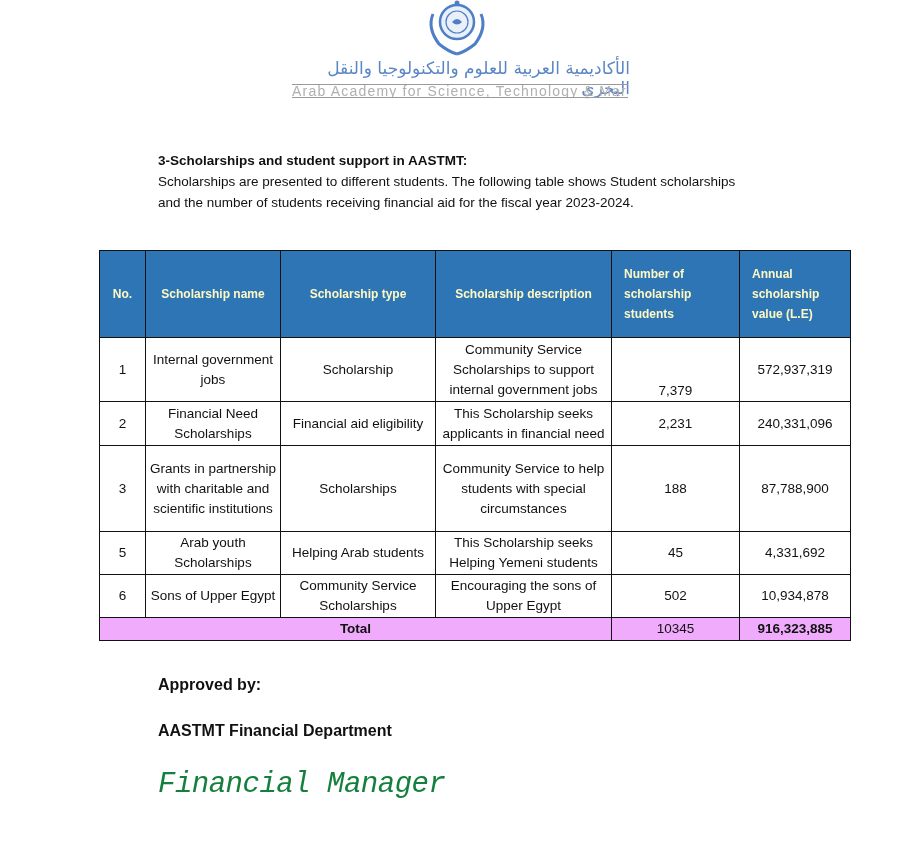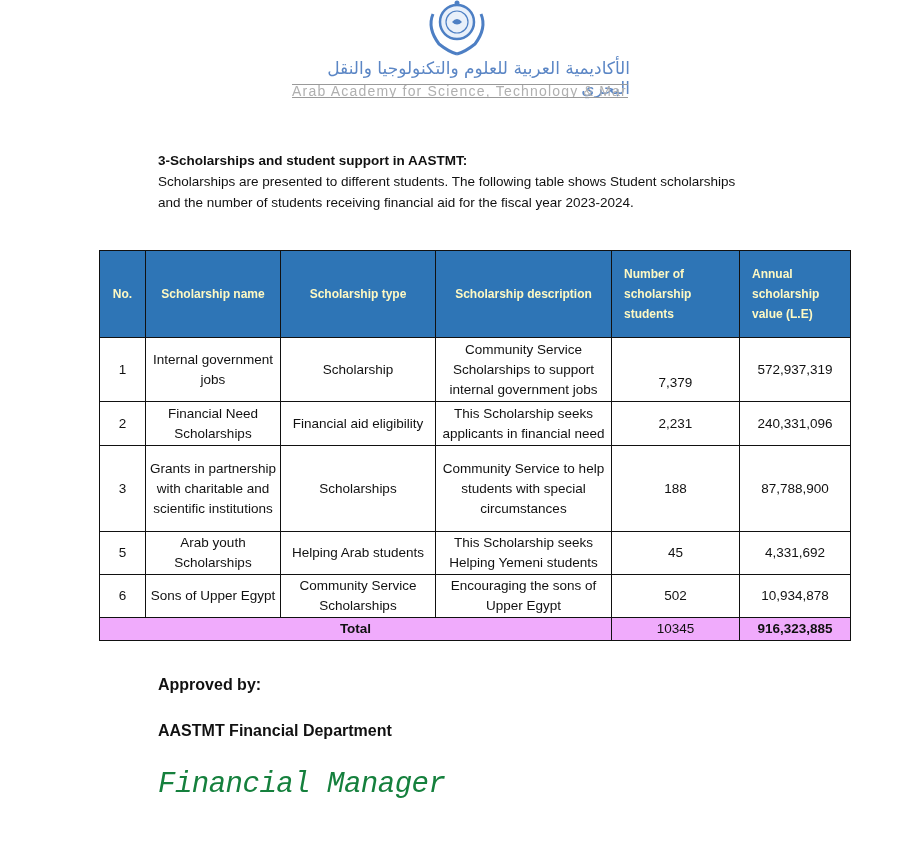--- a/index.html
+++ b/index.html
@@ -63,21 +63,21 @@
       <th class="c-num left">Number of scholarship students</th>
       <th class="c-val left">Annual scholarship value (L.E)</th>
     </tr>
   </thead>
   <tbody>
     <tr style="height:64px;">
       <td>1</td>
       <td>Internal government jobs</td>
       <td>Scholarship</td>
       <td>Community Service Scholarships to support internal government jobs</td>
-      <td style="vertical-align:bottom;padding-bottom:8px;">7,379</td>
+      <td style="vertical-align:bottom;padding-bottom:0;">7,379</td>
       <td>572,937,319</td>
     </tr>
     <tr style="height:44px;">
       <td>2</td>
       <td>Financial Need Scholarships</td>
       <td>Financial aid eligibility</td>
       <td>This Scholarship seeks applicants in financial need</td>
       <td>2,231</td>
       <td>240,331,096</td>
     </tr>

